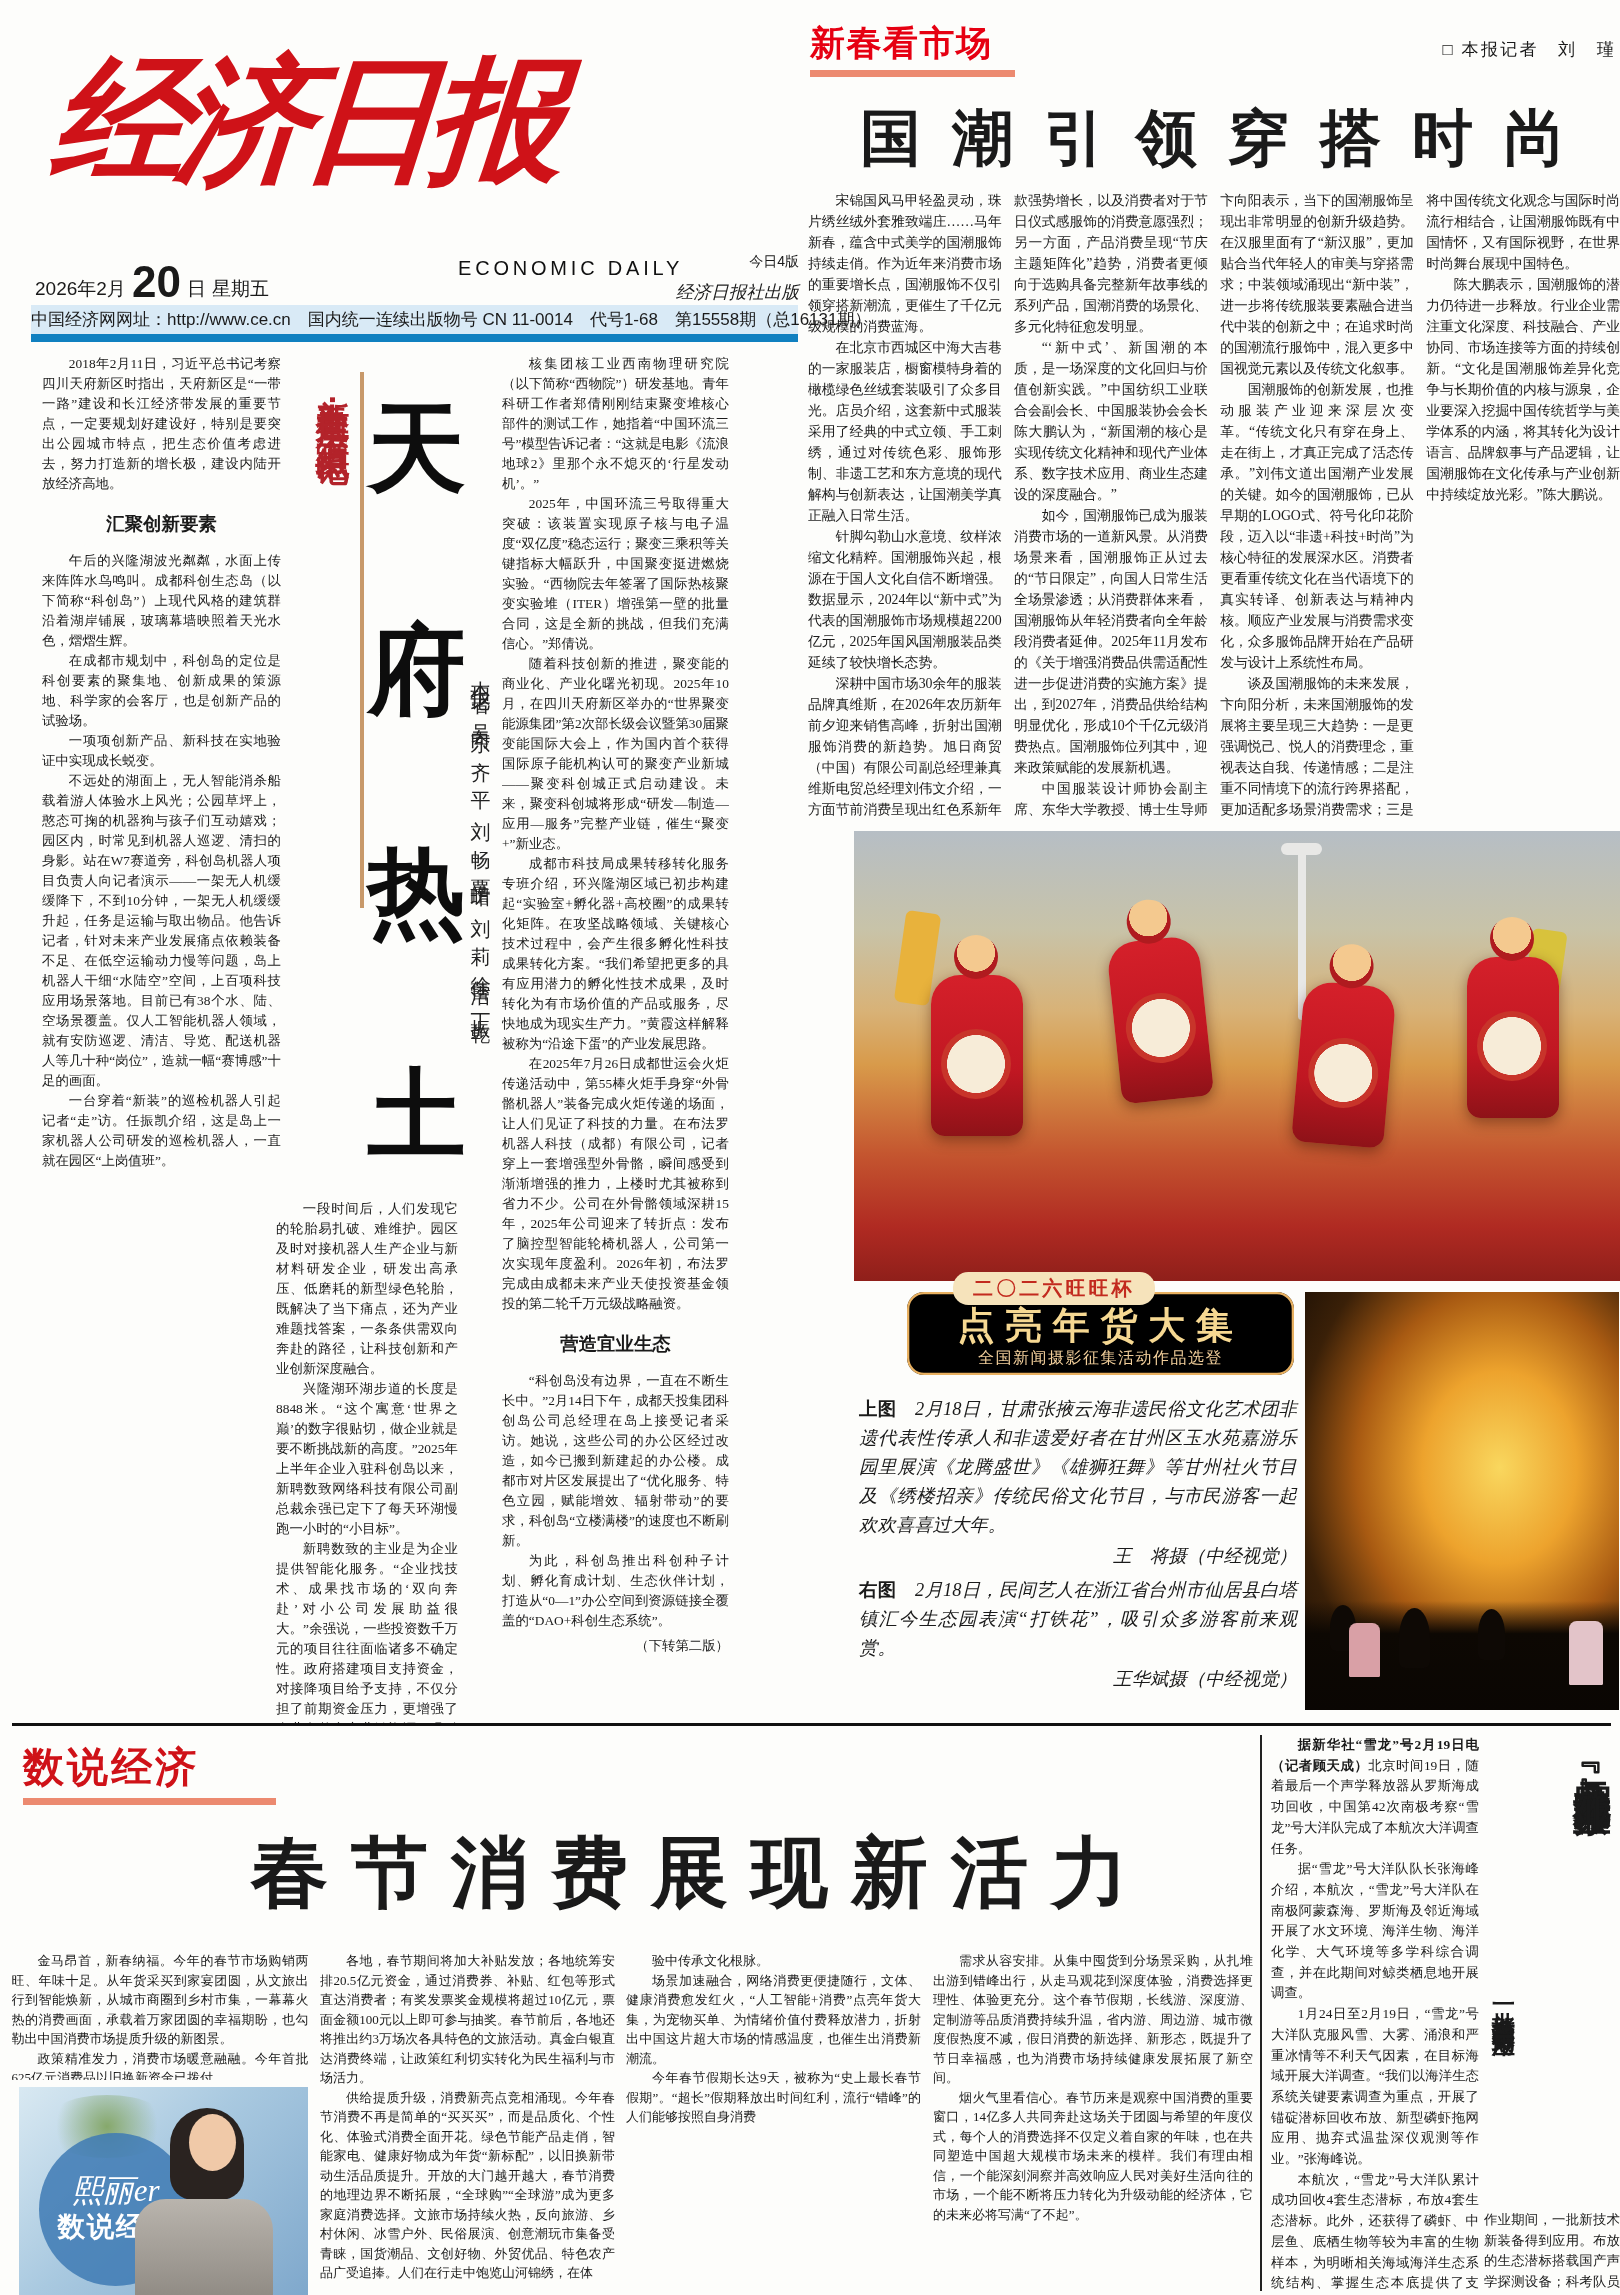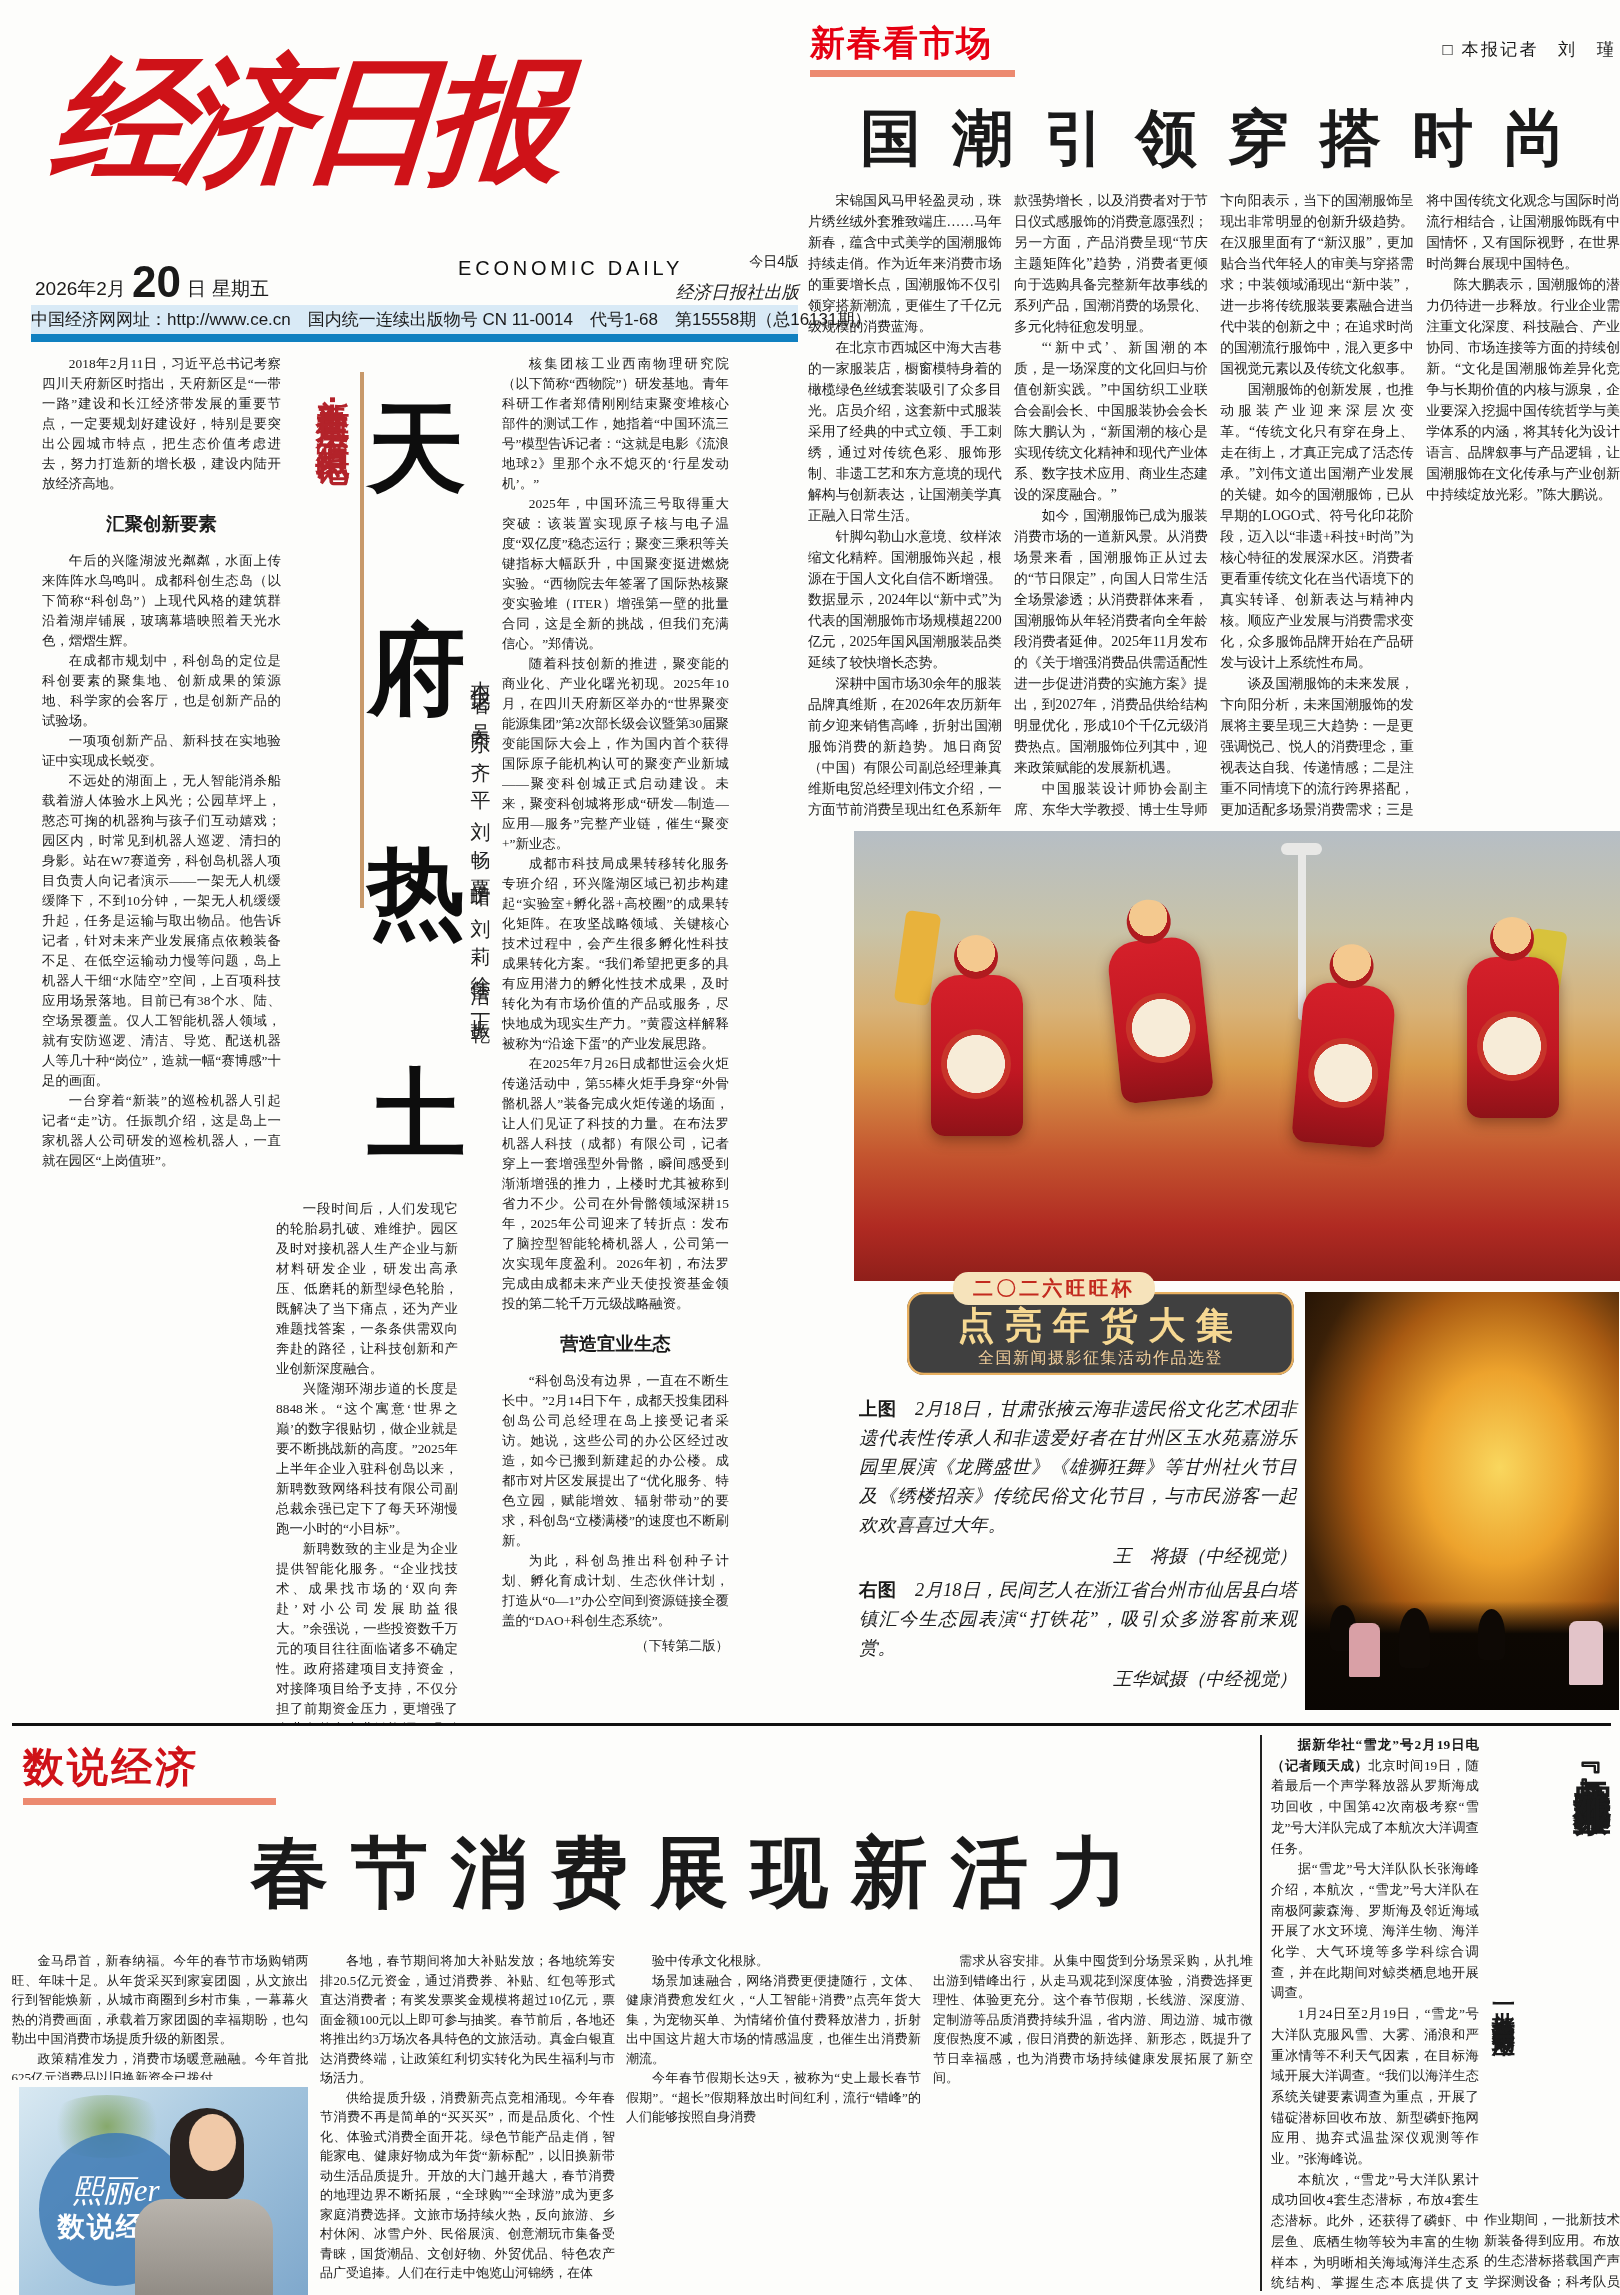--- a/index.html
+++ b/index.html
@@ -62,21 +62,21 @@
     background:radial-gradient(circle at 50% 40%,#f4c98f 0 55%,#b01b1f 56% 100%);}
   .drummer:after{content:"";position:absolute;left:10.7px;top:54px;width:70px;height:70px;border-radius:50%;
     background:radial-gradient(circle,#f7ecd8 0 58%,#c8342a 59% 74%,#7e1a14 75% 100%);}
   .flag{position:absolute;width:35px;height:92px;background:#e8b23c;border-radius:6.1px;transform:rotate(8deg);}
   .side-photo{left:1305px;top:1292px;width:314px;height:418px;
     background:radial-gradient(ellipse at 62% 42%,#f9d75e 0%,#eda32d 28%,#a85a12 52%,#3a2008 74%,#120a03 100%);}
   .silhouette{position:absolute;bottom:0;width:100%;height:26%;
     background:linear-gradient(180deg,rgba(10,6,2,0) 0%,#0d0803 30%,#0a0603 100%);}
   .sil-head{position:absolute;border-radius:50% 50% 6.1px 6.1px;background:#0e0905;}
   .pink-fig{position:absolute;background:#d9a0a6;border-radius:7.7px 7.7px 1.5px 1.5px;}
-  .banner{left:907px;top:1292px;width:387px;height:83px;background:#404040;border-radius:17px;
+  .banner{left:907px;top:1292px;width:387px;height:83px;background:#000000;border-radius:17px;
     box-shadow:inset 0 0 0 2.3px #e8b060;display:flex;flex-direction:column;align-items:center;justify-content:flex-end;}
   .banner-pill{position:absolute;top:-20px;left:46px;background:#f6e3bb;border-radius:15.3px;
     padding:3.1px 20px;font-size:20px;color:#c22a1e;font-weight:bold;letter-spacing:3.1px;
     font-family:"Liberation Sans",sans-serif;}
   .banner-main{font-size:37px;font-weight:bold;color:#f6d892;letter-spacing:10.7px;line-height:40px;}
   .banner-sub{font-size:16px;color:#f2cf9b;letter-spacing:1.5px;margin:1.5px 0 6.1px 0;
     font-family:"Liberation Sans",sans-serif;}
   .caption{font-size:18.4px;line-height:29px;font-style:italic;text-align:justify;}
   .caption b{font-style:normal;font-weight:bold;}
   .cap1{left:859px;top:1395px;width:438px;height:135px;}
@@ -265,20 +265,21 @@
       <p>各地，春节期间将加大补贴发放；各地统筹安排20.5亿元资金，通过消费券、补贴、红包等形式直达消费者；有奖发票奖金规模将超过10亿元，票面金额100元以上即可参与抽奖。春节前后，各地还将推出约3万场次各具特色的文旅活动。真金白银直达消费终端，让政策红利切实转化为民生福利与市场活力。</p>
       <p>供给提质升级，消费新亮点竞相涌现。今年春节消费不再是简单的“买买买”，而是品质化、个性化、体验式消费全面开花。绿色节能产品走俏，智能家电、健康好物成为年货“新标配”，以旧换新带动生活品质提升。开放的大门越开越大，春节消费的地理边界不断拓展，“全球购”“全球游”成为更多家庭消费选择。文旅市场持续火热，反向旅游、乡村休闲、冰雪户外、民俗展演、创意潮玩市集备受青睐，国货潮品、文创好物、外贸优品、特色农产品广受追捧。人们在行走中饱览山河锦绣，在体</p>
     </div>
   <div class="abs e-col e-col3">
       <p>验中传承文化根脉。</p>
       <p>场景加速融合，网络消费更便捷随行，文体、健康消费愈发红火，“人工智能+消费”点亮年货大集，为宠物买单、为情绪价值付费释放潜力，折射出中国这片超大市场的情感温度，也催生出消费新潮流。</p>
       <p>今年春节假期长达9天，被称为“史上最长春节假期”。“超长”假期释放出时间红利，流行“错峰”的人们能够按照自身消费</p>
     </div>
   <div class="abs e-col e-col4">
       <p>需求从容安排。从集中囤货到分场景采购，从扎堆出游到错峰出行，从走马观花到深度体验，消费选择更理性、体验更充分。这个春节假期，长线游、深度游、定制游等品质消费持续升温，省内游、周边游、城市微度假热度不减，假日消费的新选择、新形态，既提升了节日幸福感，也为消费市场持续健康发展拓展了新空间。</p>
+      <p>烟火气里看信心。春节历来是观察中国消费的重要窗口，14亿多人共同奔赴这场关于团圆与希望的年度仪式，每个人的消费选择不仅定义着自家的年味，也在共同塑造中国超大规模市场未来的模样。我们有理由相信，一个能深刻洞察并高效响应人民对美好生活向往的市场，一个能不断将压力转化为升级动能的经济体，它的未来必将写满“了不起”。</p>
     </div>
 
   <div class="abs photo promo">
     <div class="promo-leaf"></div>
     <div class="promo-badge">
       <div class="promo-script">熙丽er</div>
       <div class="promo-title">数说经济</div>
     </div>
     <div class="presenter-hair"></div>
     <div class="presenter-face"></div>

